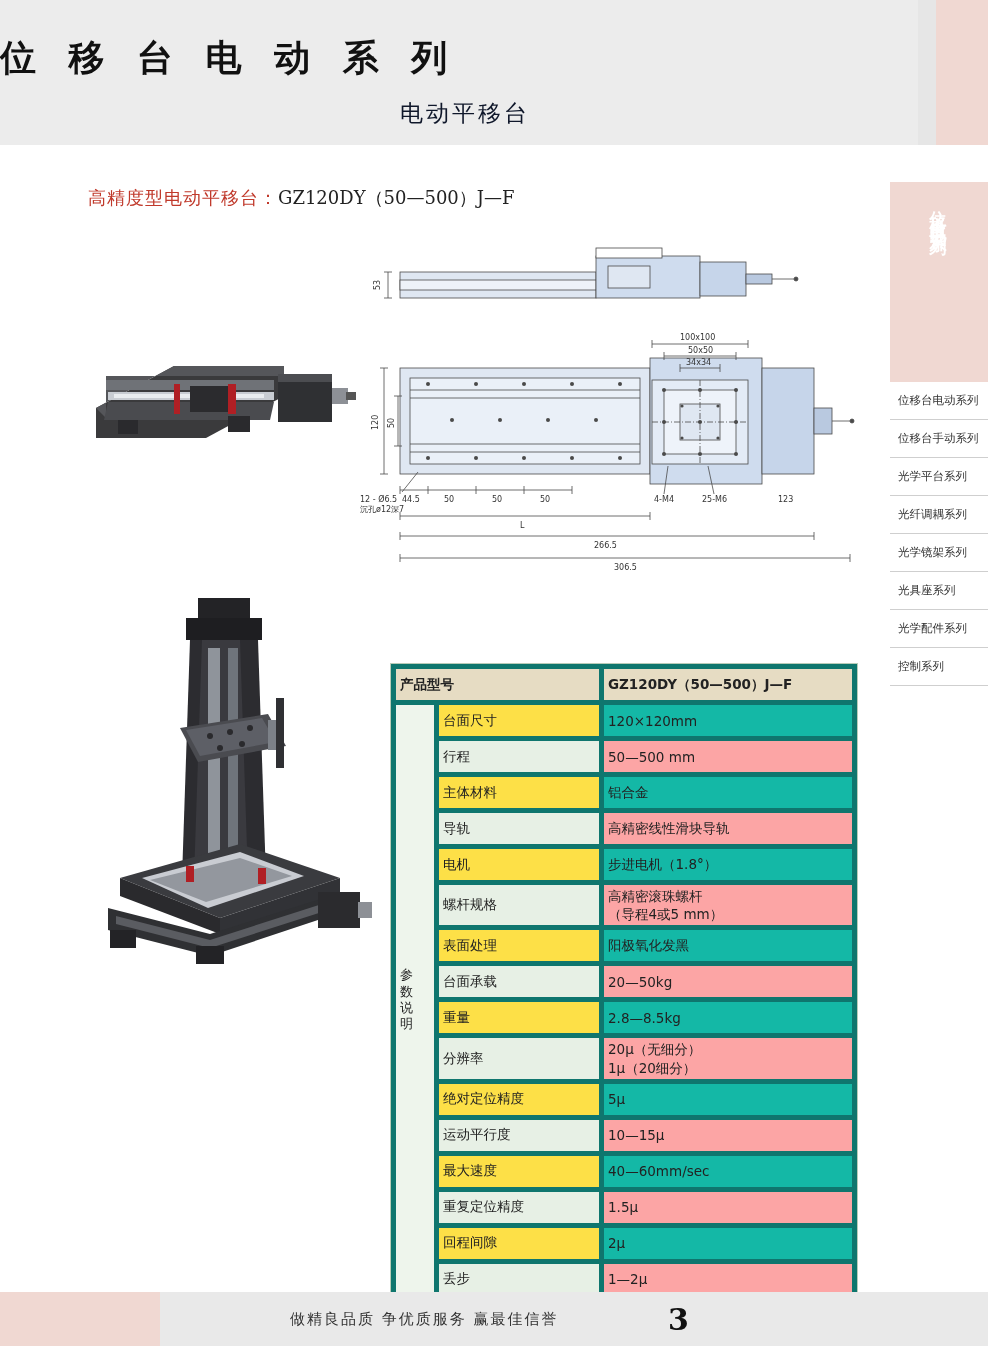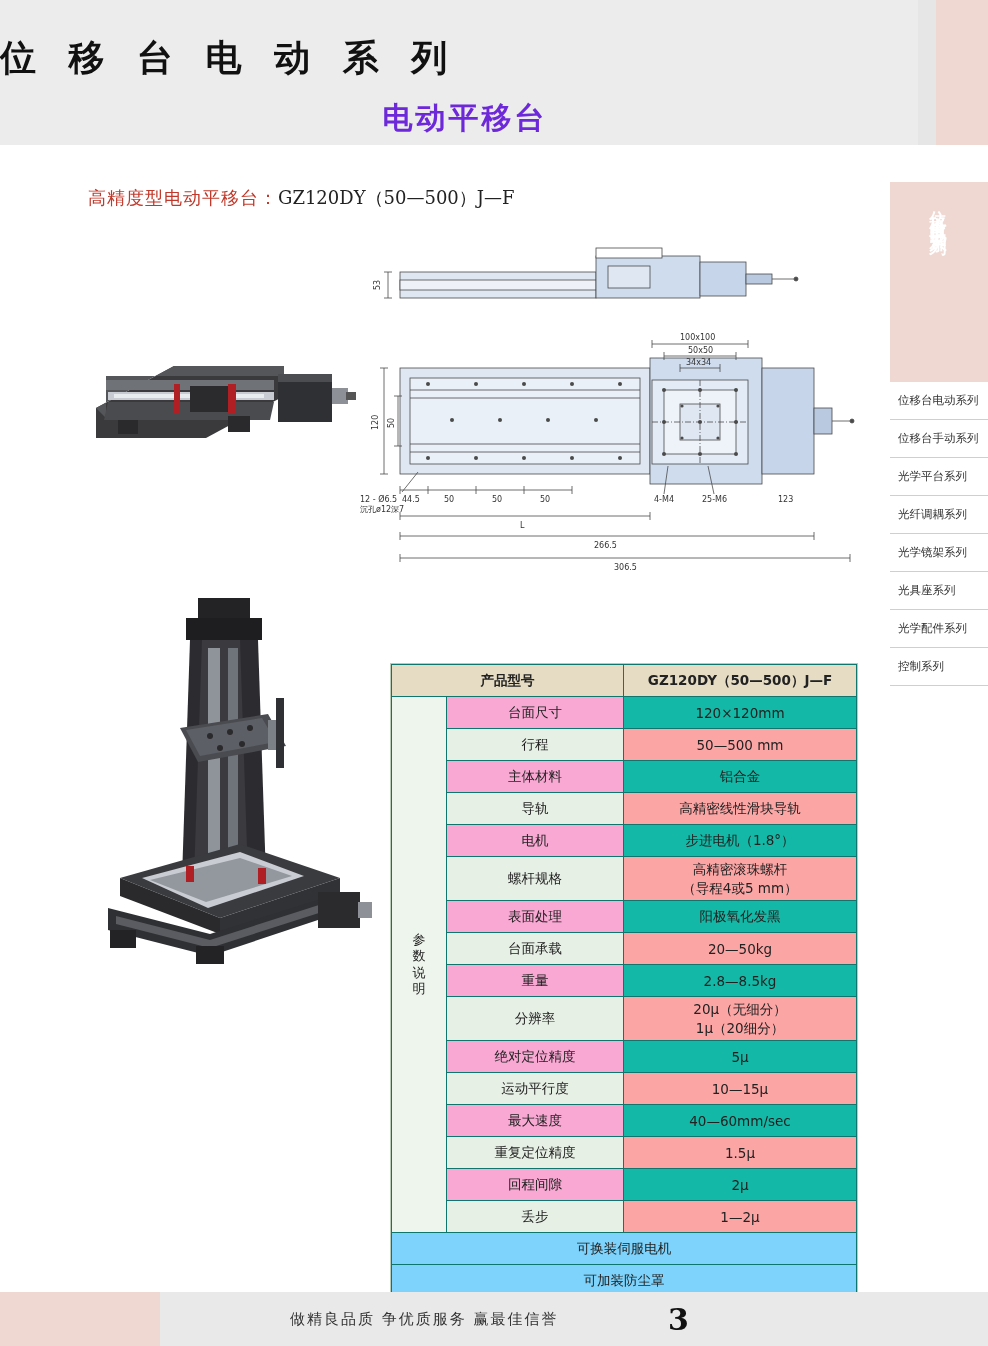--- a/index.html
+++ b/index.html
@@ -26,22 +26,22 @@
   .title-main{
     position:absolute;left:0;top:34px;width:930px;
     text-align:left;
     font-size:36px;font-weight:bold;letter-spacing:10px;
     color:#111;
     font-family:"DejaVu Sans","Liberation Sans",sans-serif;
   }
   .title-sub{
     position:absolute;left:0;top:98px;width:930px;
     text-align:center;
-    font-size:30px;font-weight:bold;letter-spacing:3px;
-    color:#6d28d9;
+    font-size:23px;font-weight:normal;letter-spacing:3px;
+    color:#0f172a;
   }
   
   .section-heading{
     position:absolute;left:88px;top:186px;
     font-size:18px;color:#c0392b;letter-spacing:1px;
     white-space:nowrap;
   }
   .section-heading .model{
     color:#222;
     font-family:"DejaVu Serif","Liberation Serif",serif;
@@ -80,29 +80,28 @@
   .spec-wrap{
     position:absolute;left:390px;top:663px;width:468px;
     border:1px solid #b8ccb8;
     box-sizing:border-box;
   }
   table.spec{
     border-collapse:collapse;width:100%;
     font-size:13.5px;color:#222;
   }
   table.spec td{
-    border:1px solid #0f766e;
+    border:5px solid #0f766e;
     height:27px;
-    text-align:center;
     vertical-align:middle;
-    padding:2px 12px;
+    padding:2px 4px;
   }
   td.head-l{background:#e6dcc3;font-weight:bold;width:182px;}
   td.head-r{background:#e6dcc3;font-weight:bold;}
-  td.lab{width:152px;background:#f9a8d4;}
+  td.lab{width:152px;background:#fde047;}
   td.lab.alt{background:#e7f0e5;}
   td.val{background:#14b8a6;}
   td.val.alt{background:#fca5a5;}
   td.side{
     width:30px;background:#eef5ec;font-size:13px;
     line-height:1.25;
     letter-spacing:0px;
   }
   td.span2{background:#7dd3fc;}
   .two-line{line-height:1.35;margin-left:31px;}

